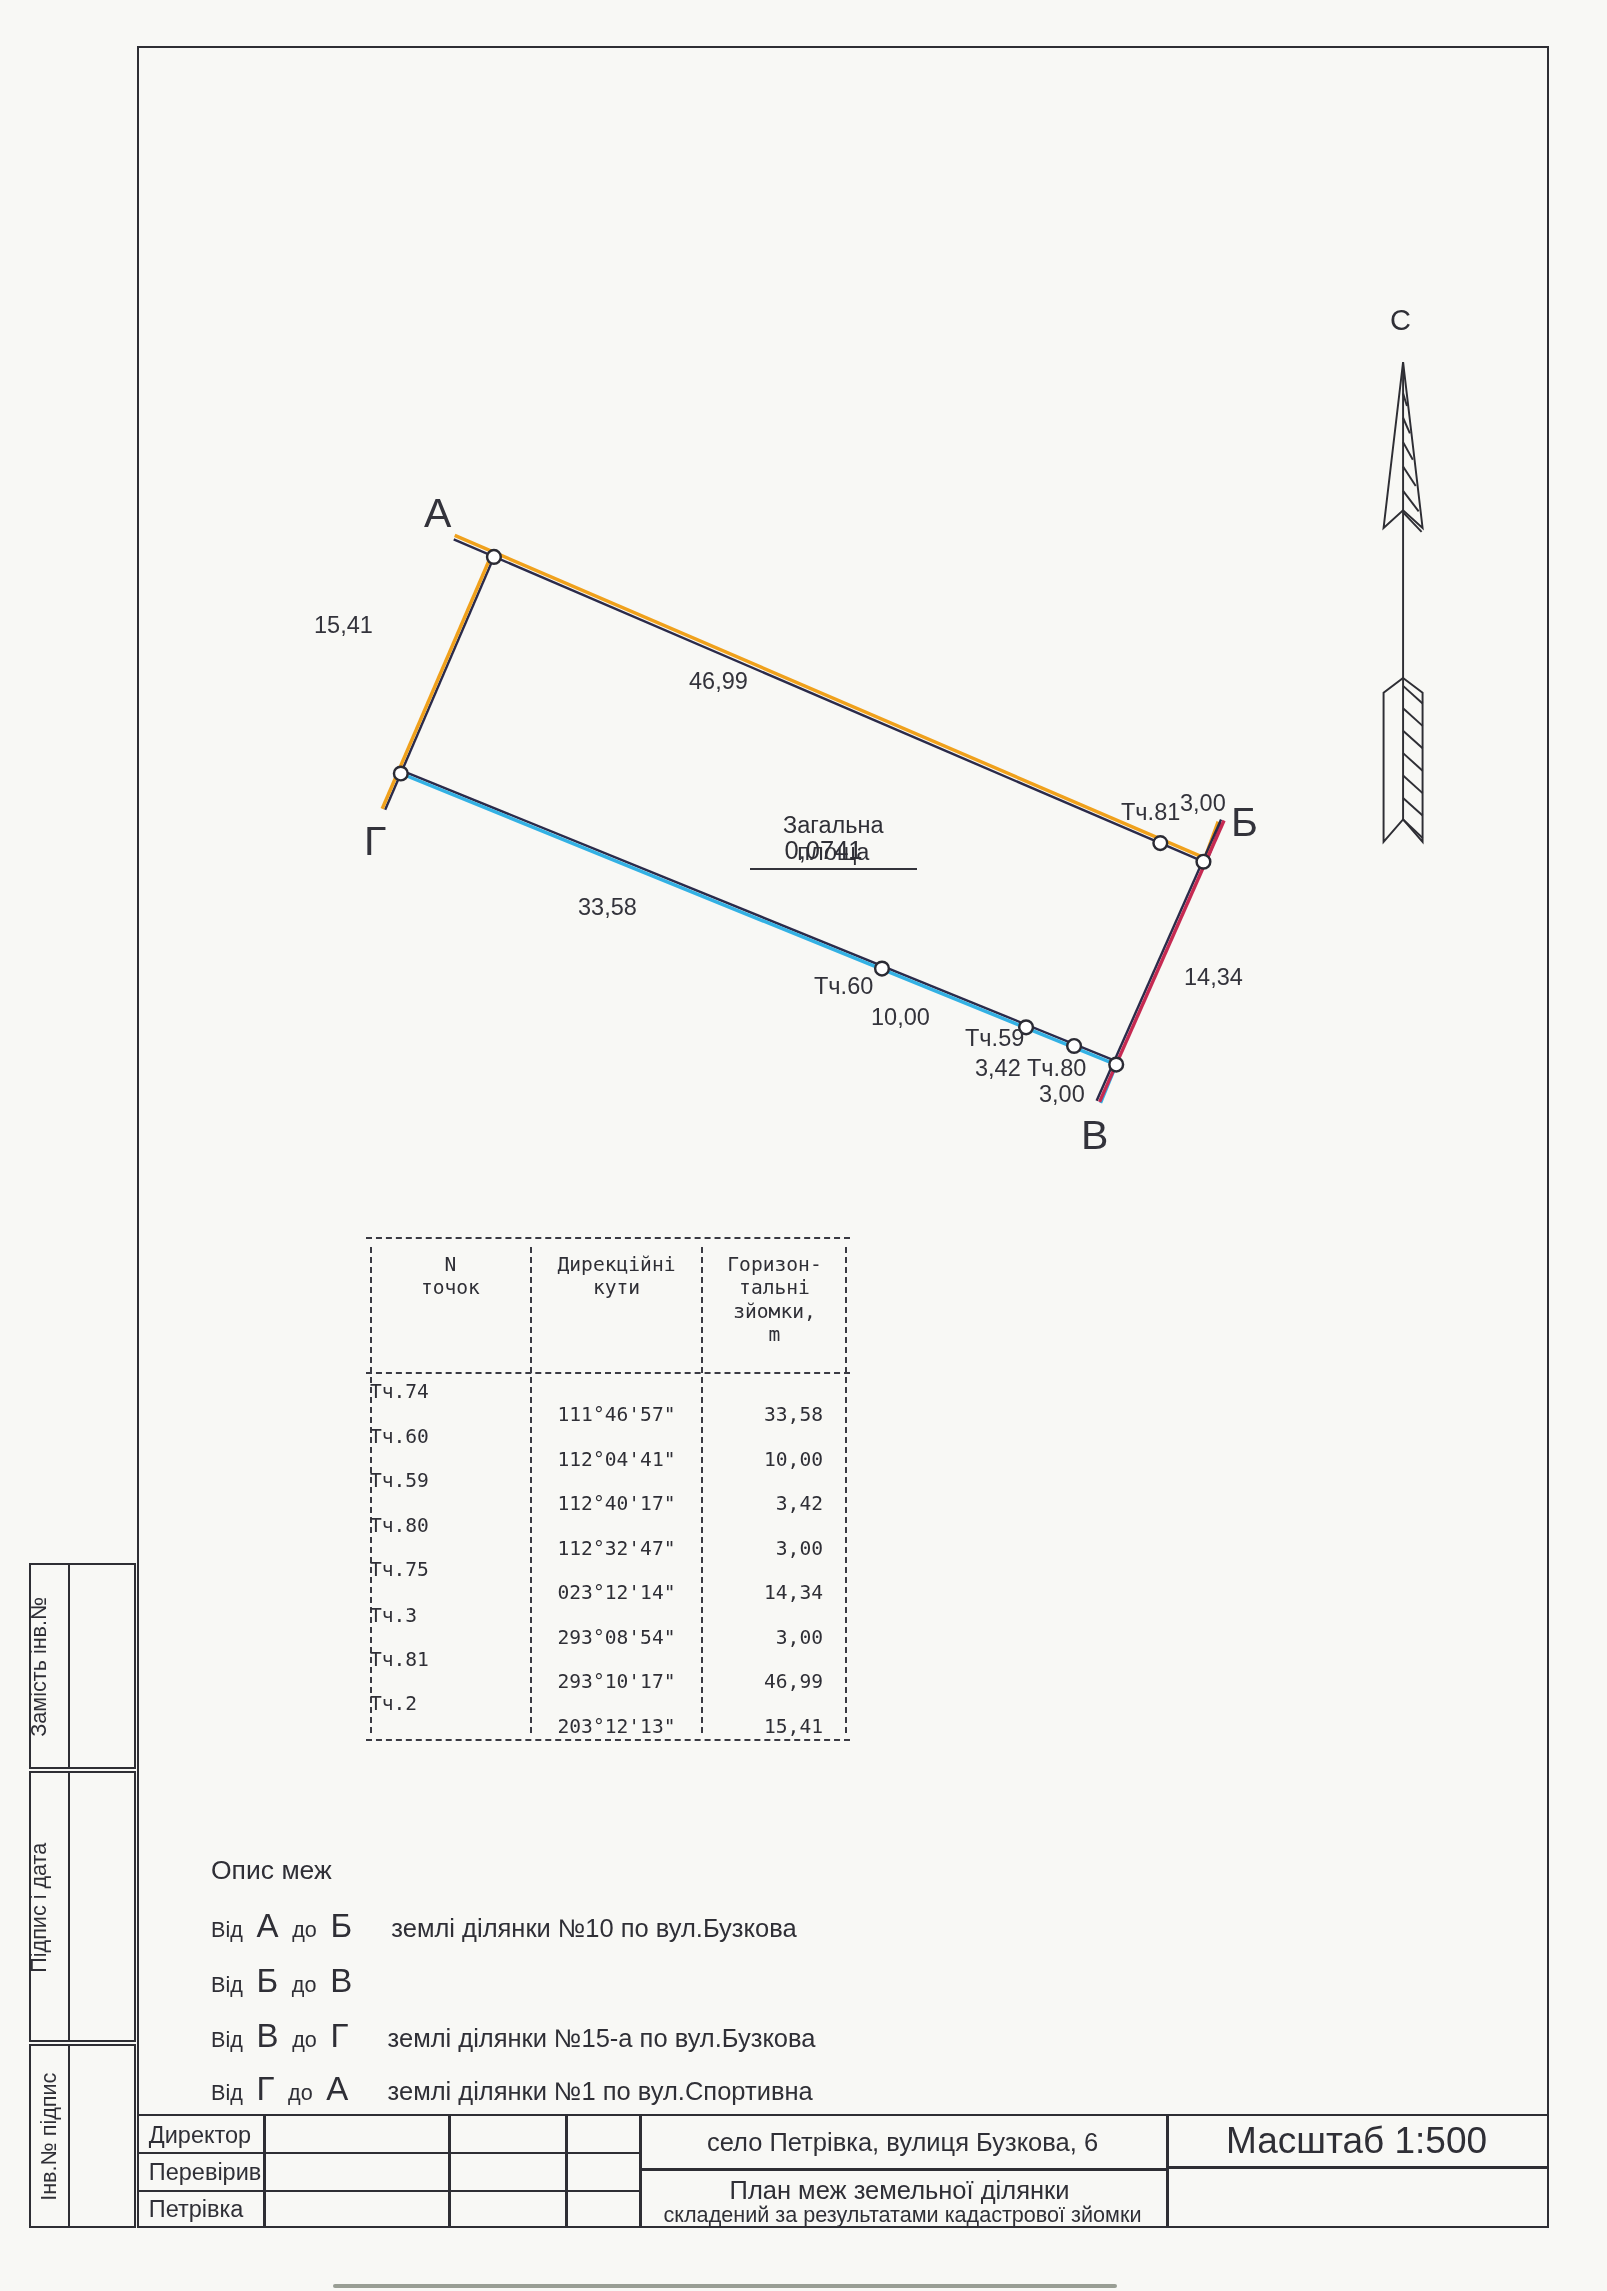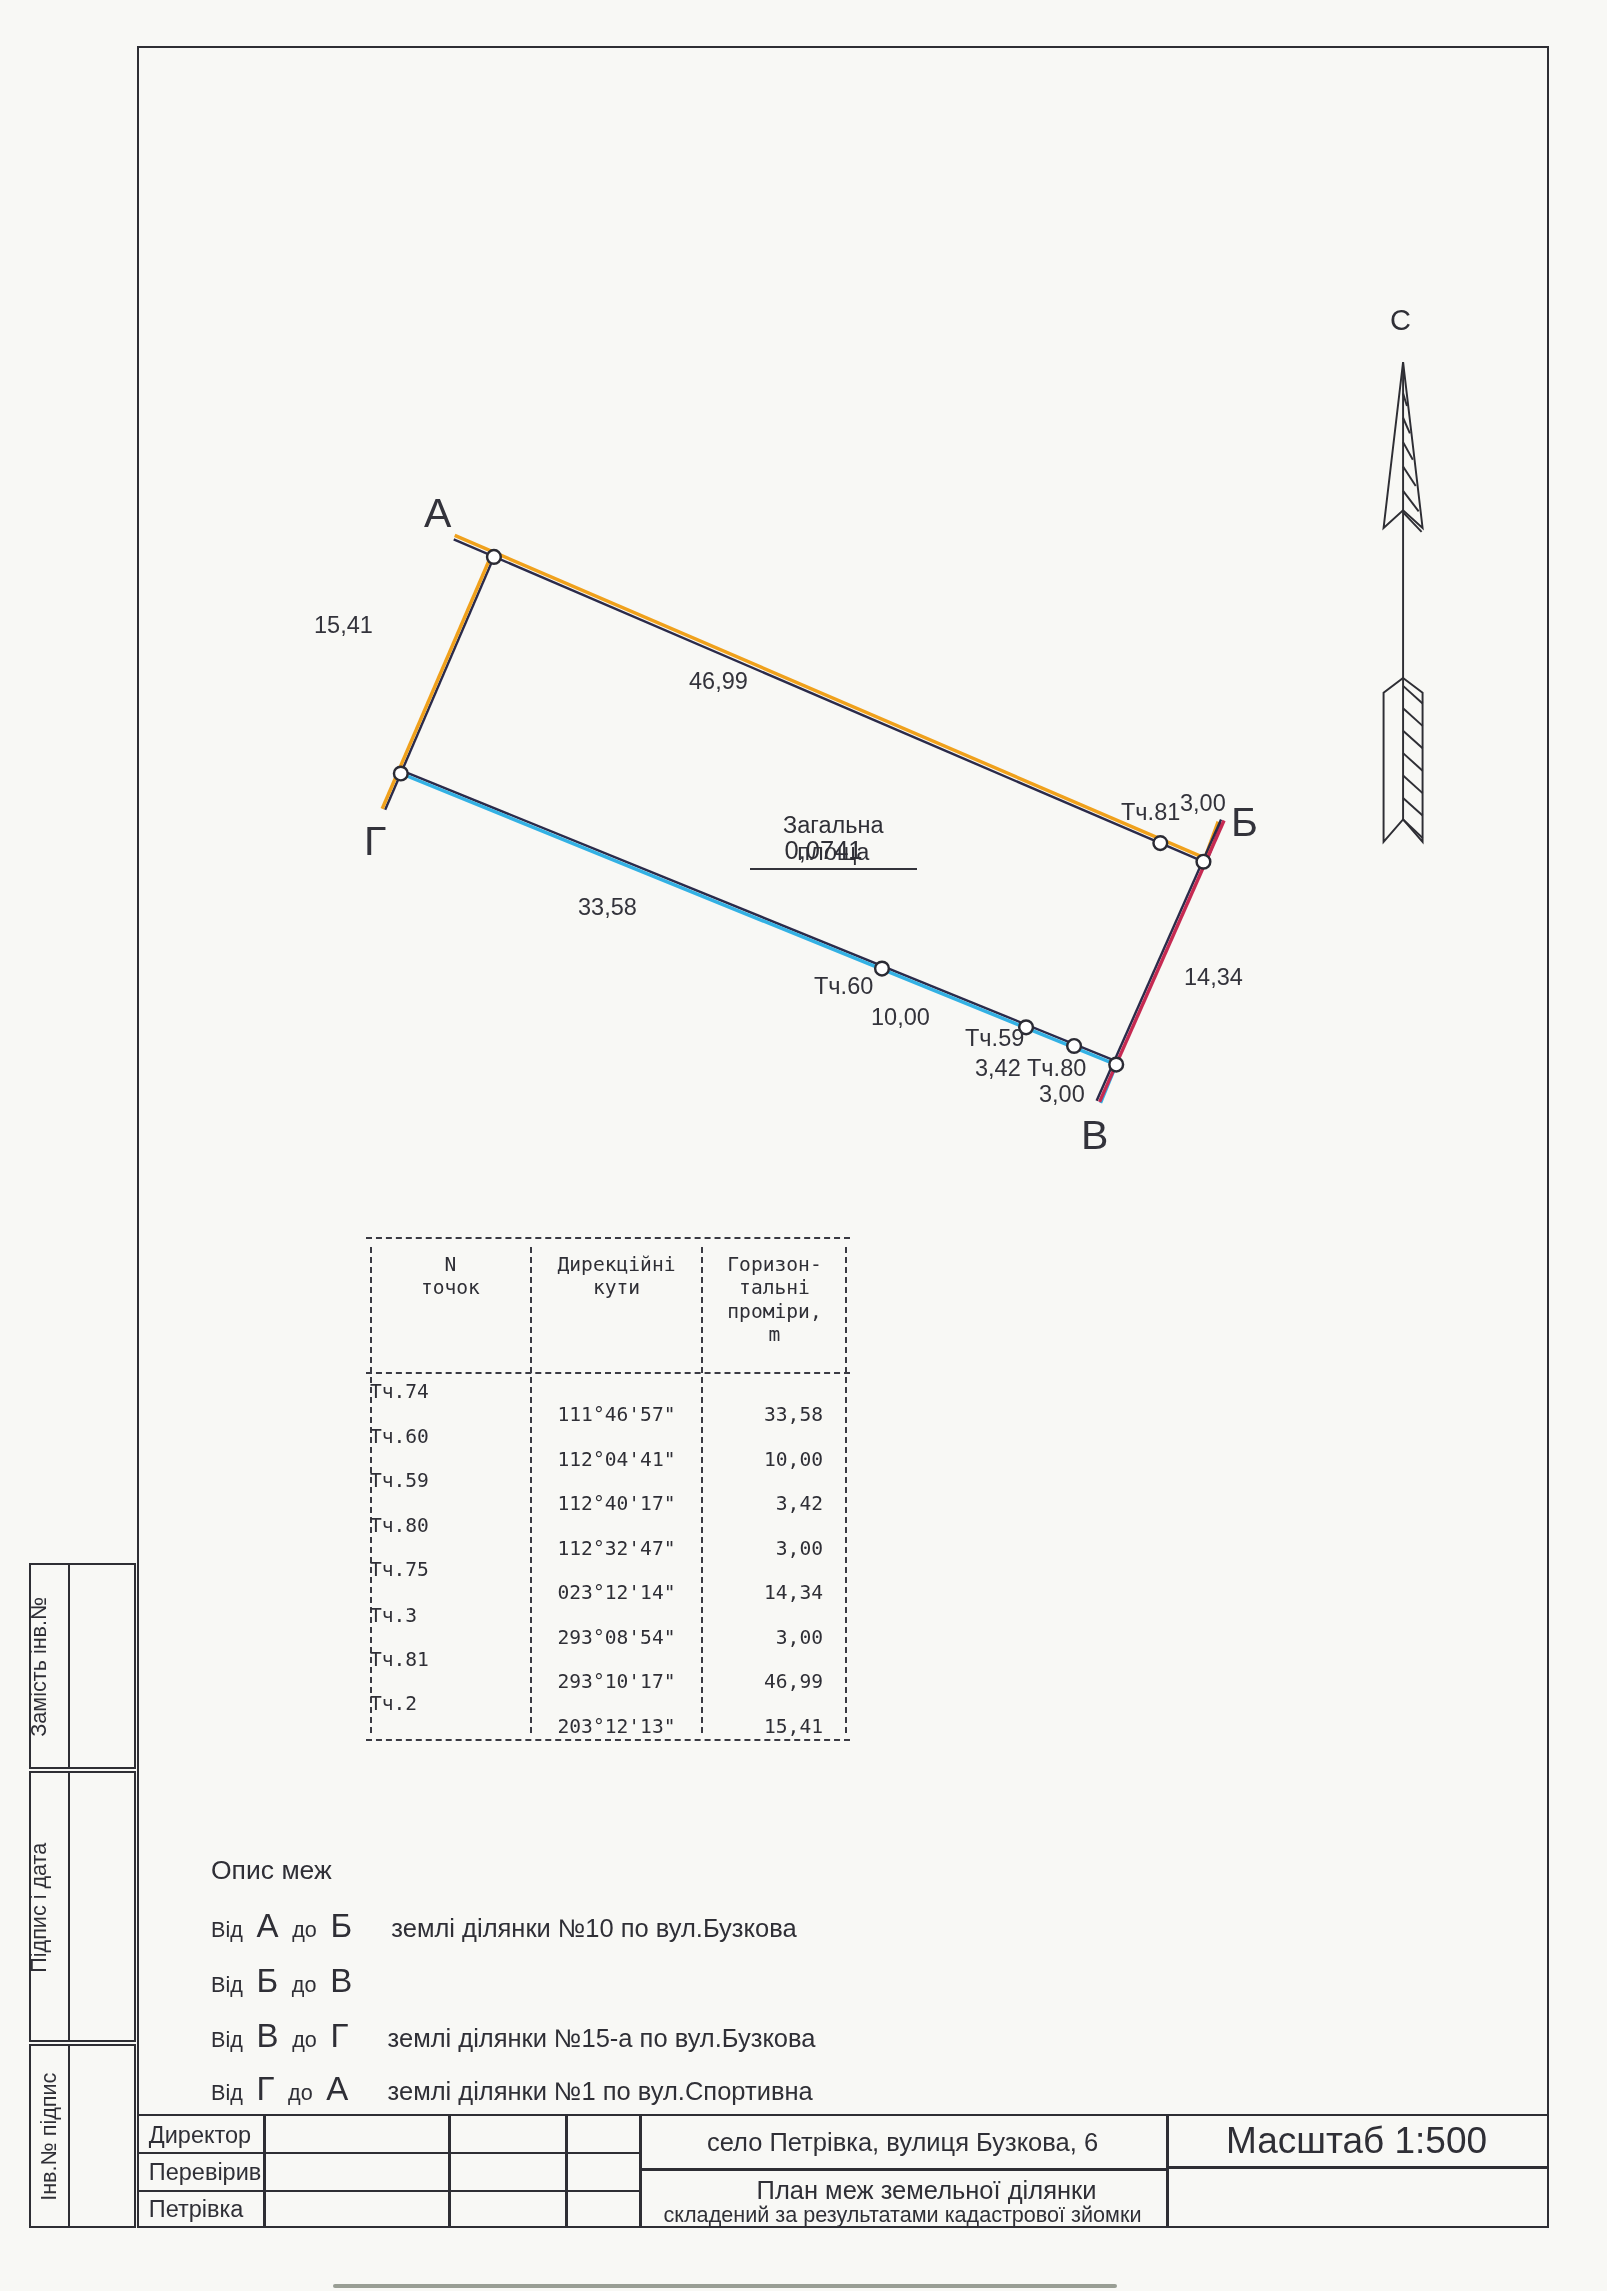--- a/index.html
+++ b/index.html
@@ -44,21 +44,21 @@
 
   
   .tblock { position:absolute; left:137px; top:2114px; width:1408px; height:110px;
             border:2.9px solid #2e2e34; background:#f8f8f5; }
   .tblock .v { position:absolute; top:0; bottom:0; width:2.5px; background:#2e2e34; }
   .tblock .h { position:absolute; height:1.5px; background:#2e2e34; }
   .tblock .H { position:absolute; height:2.5px; background:#2e2e34; }
   .role { position:absolute; left:9.8px; font-size:23.5px; }
   .addr { position:absolute; left:500px; width:527px; top:11.8px; text-align:center; font-size:25.5px; }
   .scale { position:absolute; left:1027px; width:381px; top:3.9px; text-align:center; font-size:37px; }
-  .dt1 { position:absolute; left:524px; width:527px; top:60px; text-align:center; font-size:25.5px; }
+  .dt1 { position:absolute; left:497px; width:527px; top:60px; text-align:center; font-size:25.5px; }
   .dt2 { position:absolute; left:500px; width:527px; top:86px; text-align:center; font-size:21.6px; }
 
   .north-c { position:absolute; left:1390px; top:304px; font-size:29px; }
   .artifact { position:absolute; left:333px; top:2284px; width:784px; height:3.9px;
               background:#4a5444; opacity:.55; border-radius:2px; }
 </style>
 </head>
 <body>
 
 <div class="page">
@@ -165,21 +165,21 @@
     <div class="vline" style="left:164px; top:9.8px; height:486px;"></div>
     <div class="vline" style="left:335px; top:9.8px; height:486px;"></div>
     <div class="vline" style="left:479px; top:9.8px; height:486px;"></div>
 
     <div class="hc" style="left:5.9px;  top:15.7px;">N</div>
     <div class="hc" style="left:5.9px;  top:39px;">точок</div>
     <div class="hc" style="left:172px; top:15.7px;">Дирекційні</div>
     <div class="hc" style="left:172px; top:39px;">кути</div>
     <div class="hc" style="left:330px; top:15.7px;">Горизон-</div>
     <div class="hc" style="left:330px; top:39px;">тальні</div>
-    <div class="hc" style="left:330px; top:63px;">проміри,</div>
+    <div class="hc" style="left:330px; top:63px;">зйомки,</div>
     <div class="hc" style="left:330px; top:86px;">m</div>
 
     <div class="pt" style="top:143px;">Тч.74</div>
     <div class="an" style="top:166px;">111°46'57"</div>
     <div class="ds" style="top:166px;">33,58</div>
 
     <div class="pt" style="top:188px;">Тч.60</div>
     <div class="an" style="top:211px;">112°04'41"</div>
     <div class="ds" style="top:211px;">10,00</div>
 

